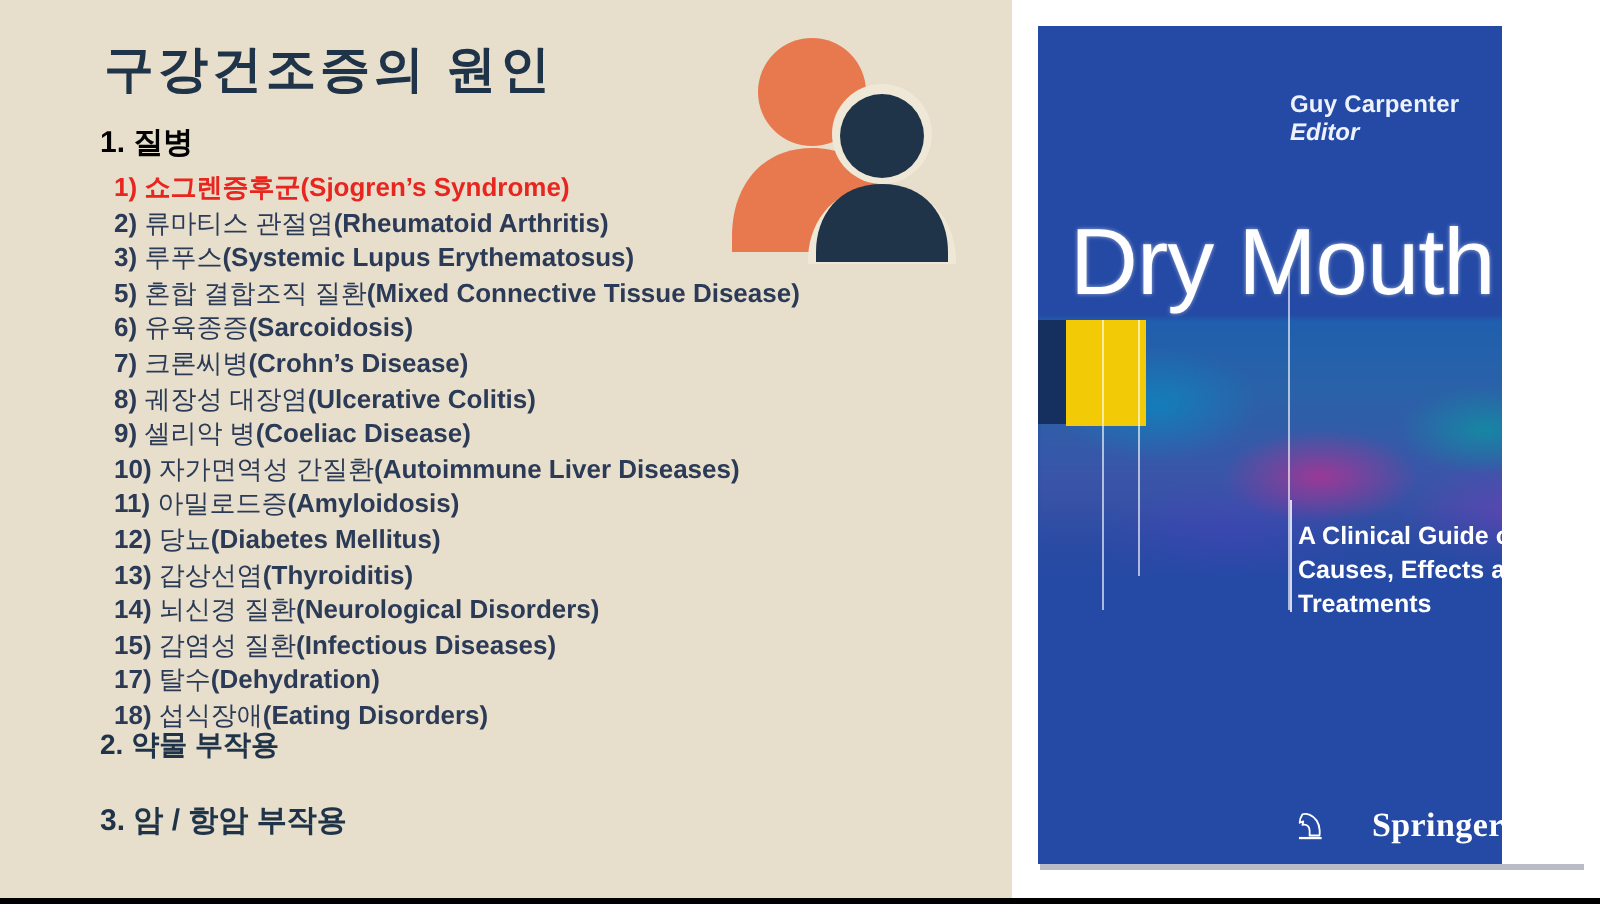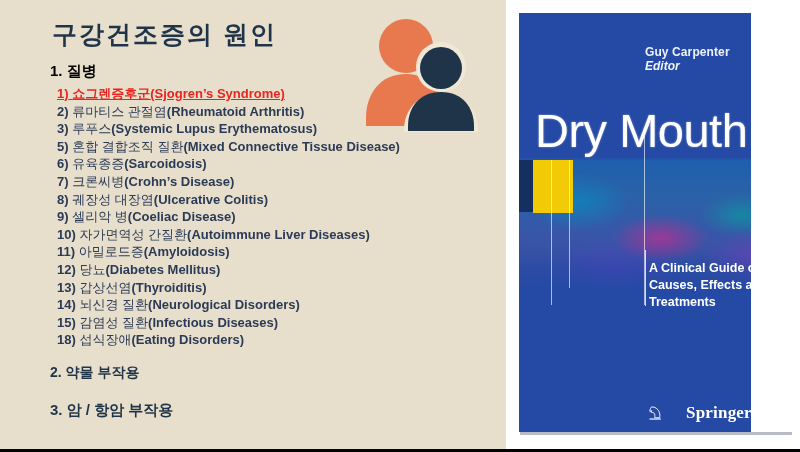--- a/index.html
+++ b/index.html
@@ -52,21 +52,21 @@
   }
   #disease-list li{
     font-size:13px;
     line-height:17.6px;
     color:#2b3a56;
     white-space:nowrap;
     font-weight:400;
   }
   #disease-list li .ko{font-weight:400;}
   #disease-list li .en{font-weight:700;}
-  #disease-list li.hl{color:#e8251e;font-weight:700;text-decoration:underline;}
+  #disease-list li.hl{color:#e8251e;font-weight:700;}
   #disease-list li.hl .ko{font-weight:700;}
   #disease-list li.hl .en{font-weight:700;}
 
   
   #section-2{
     position:absolute;left:50px;top:364px;
     font-size:14px;font-weight:700;color:#1f3349;white-space:nowrap;
   }
   #section-3{
     position:absolute;left:50px;top:401px;
@@ -194,20 +194,21 @@
         <li><span class="en">6)</span> <span class="ko">유육종증</span><span class="en">(Sarcoidosis)</span></li>
         <li><span class="en">7)</span> <span class="ko">크론씨병</span><span class="en">(Crohn’s Disease)</span></li>
         <li><span class="en">8)</span> <span class="ko">궤장성 대장염</span><span class="en">(Ulcerative Colitis)</span></li>
         <li><span class="en">9)</span> <span class="ko">셀리악 병</span><span class="en">(Coeliac Disease)</span></li>
         <li><span class="en">10)</span> <span class="ko">자가면역성 간질환</span><span class="en">(Autoimmune Liver Diseases)</span></li>
         <li><span class="en">11)</span> <span class="ko">아밀로드증</span><span class="en">(Amyloidosis)</span></li>
         <li><span class="en">12)</span> <span class="ko">당뇨</span><span class="en">(Diabetes Mellitus)</span></li>
         <li><span class="en">13)</span> <span class="ko">갑상선염</span><span class="en">(Thyroiditis)</span></li>
         <li><span class="en">14)</span> <span class="ko">뇌신경 질환</span><span class="en">(Neurological Disorders)</span></li>
         <li><span class="en">15)</span> <span class="ko">감염성 질환</span><span class="en">(Infectious Diseases)</span></li>
+        <li><span class="en">17)</span> <span class="ko">탈수</span><span class="en">(Dehydration)</span></li>
         <li><span class="en">18)</span> <span class="ko">섭식장애</span><span class="en">(Eating Disorders)</span></li>
       </ul>
 
     <div id="section-2">2. 약물 부작용</div>
     <div id="section-3">3. 암 / 항암 부작용</div>
   </div>
 
   <div id="book-wrap">
     <div id="book-cover">
 

